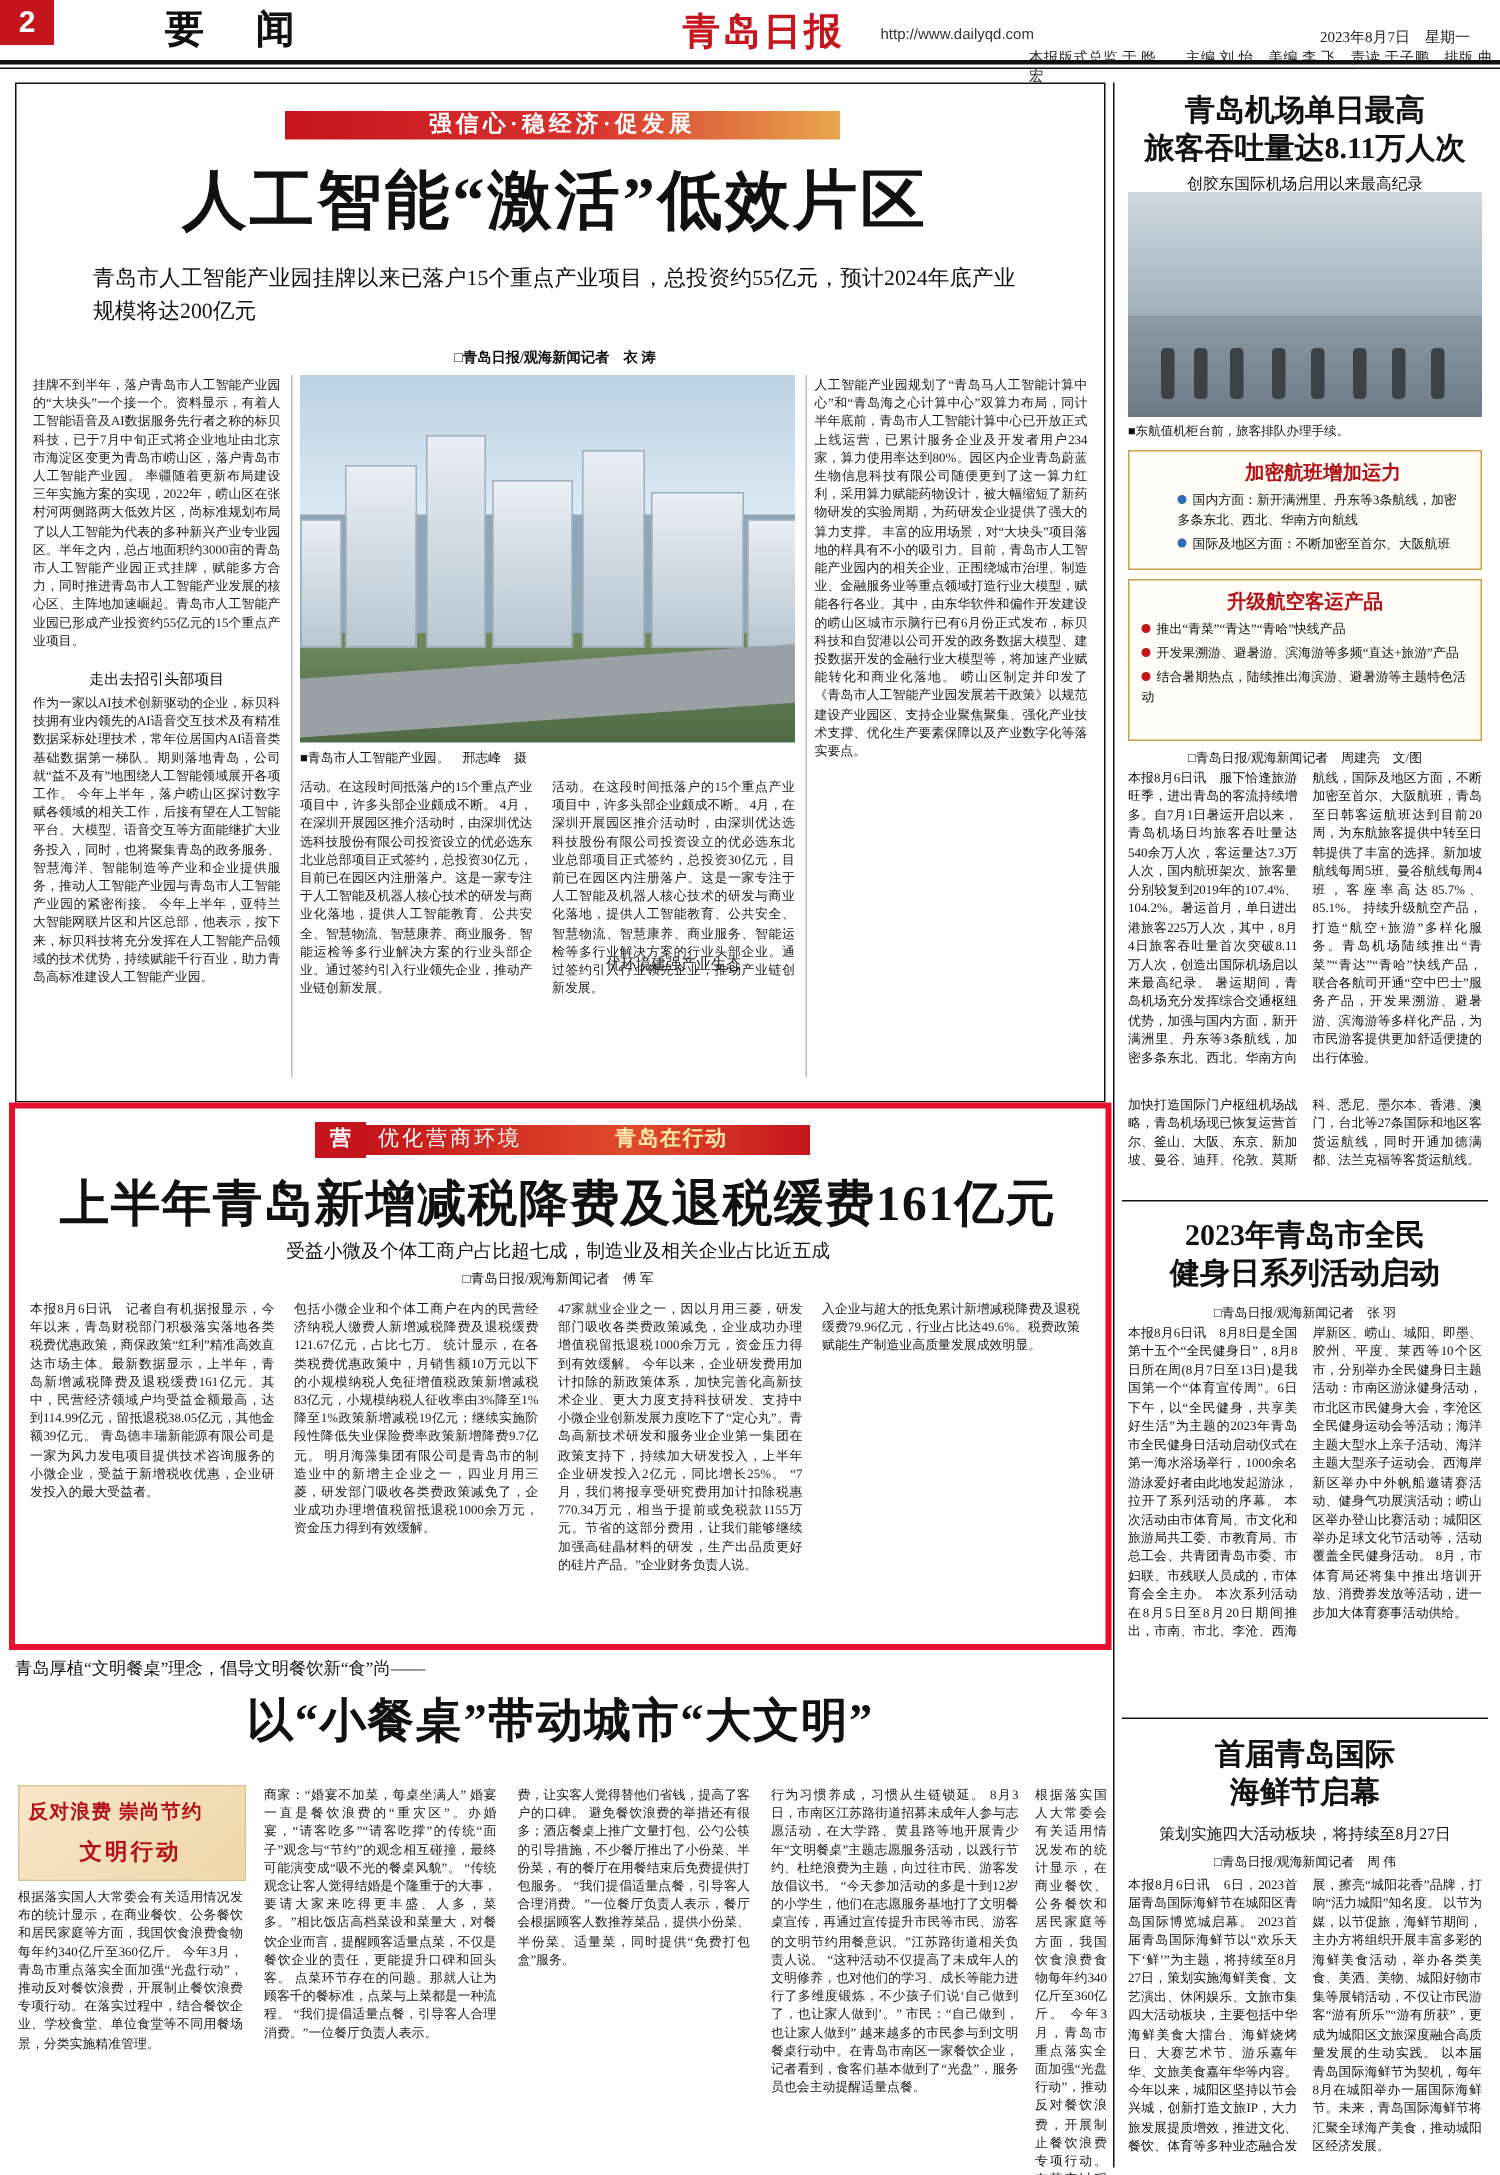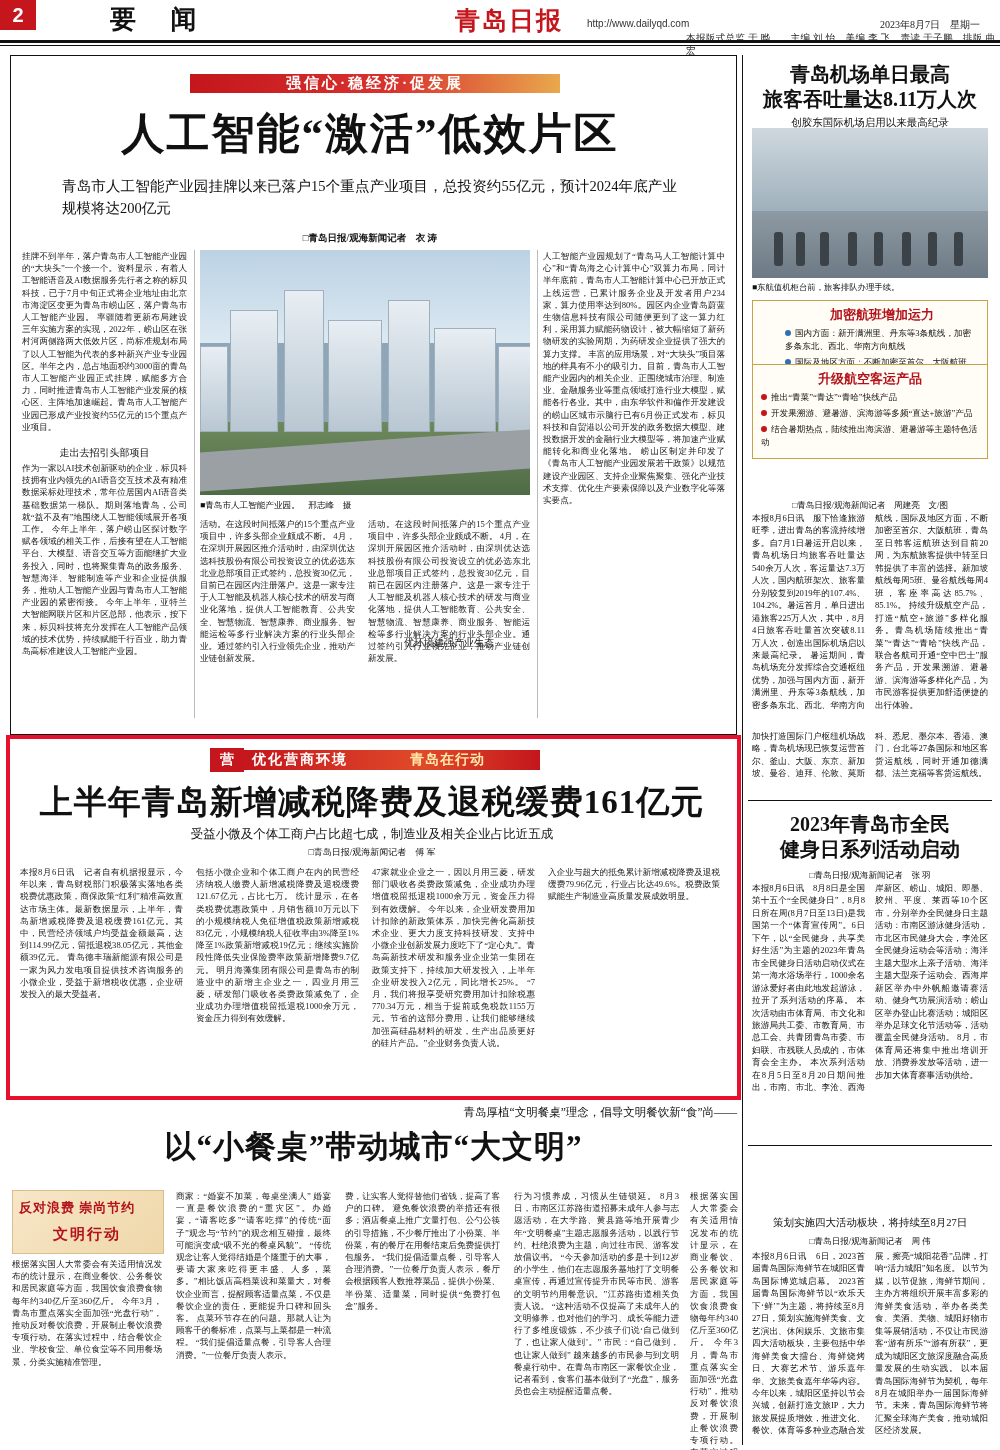--- a/index.html
+++ b/index.html
@@ -61,30 +61,30 @@
 
   
   .redbox{position:absolute;left:6px;top:735px;width:735px;height:365px;
      border:4px solid #e8112d;box-sizing:border-box;background:#fff;}
   .rb-banner{position:absolute;left:210px;top:748px;width:330px;height:24px;}
   .rb-banner .bar{position:absolute;left:34px;top:2px;width:296px;height:20px;
      background:linear-gradient(90deg,#c4161c 0%,#e04a2a 60%,#c4161c 100%);}
   .rb-banner .seal{position:absolute;left:0px;top:0px;width:34px;height:24px;background:#c4161c;
      color:#fff;font-size:14px;text-align:center;line-height:24px;font-weight:bold;}
   .rb-banner .t1{position:absolute;left:42px;top:2px;width:150px;height:20px;line-height:20px;
-     color:#fff;font-weight:bold;font-size:14px;letter-spacing:2px;}
+     color:#fff;font-weight:normal;font-size:14px;letter-spacing:2px;}
   .rb-banner .t2{position:absolute;left:200px;top:2px;width:130px;height:20px;line-height:20px;
      color:#ffe9a8;font-weight:bold;font-size:14px;letter-spacing:1px;}
   .rb-headline{position:absolute;left:16px;top:780px;width:712px;text-align:center;
      font-size:33px;font-weight:bold;letter-spacing:1px;}
   .rb-deck{position:absolute;left:16px;top:826px;width:712px;text-align:center;font-size:12.5px;}
   .rb-byline{position:absolute;left:16px;top:846px;width:712px;text-align:center;font-size:9px;}
 
   
-  .bc-kicker{position:absolute;left:10px;top:1105px;width:727px;text-align:right;font-size:11.5px;}
+  .bc-kicker{position:absolute;left:10px;top:1105px;width:727px;text-align:left;font-size:11.5px;}
   .bc-headline{position:absolute;left:10px;top:1126px;width:727px;text-align:center;
      font-size:31px;font-weight:bold;letter-spacing:1px;}
   .bc-byline{position:absolute;left:10px;top:1168px;width:727px;text-align:center;font-size:9px;}
 
   .orn{position:absolute;left:12px;top:1190px;width:150px;height:62px;
      background:linear-gradient(135deg,#f7e6c8 0%,#efd7a8 100%);border:1px solid #d9bf8e;}
   .orn .o1{position:absolute;left:6px;top:8px;font-size:13px;font-weight:bold;color:#b3121a;
      letter-spacing:1px;}
   .orn .o2{position:absolute;left:40px;top:34px;font-size:15px;font-weight:bold;color:#b3121a;
      letter-spacing:2px;}
@@ -246,21 +246,21 @@
   <div class="box" style="left:752px;top:300px;width:236px;height:80px;padding-left:24px;">
     <div class="box-title">加密航班增加运力</div>
     <div class="bullet">
       <span class="dot"></span><span>国内方面：新开满洲里、丹东等3条航线，加密多条东北、西北、华南方向航线</span>
     </div>
     <div class="bullet">
       <span class="dot"></span><span>国际及地区方面：不断加密至首尔、大阪航班</span>
     </div>
   </div>
 
-  <div class="box" style="left:752px;top:364px;width:236px;height:95px;">
+  <div class="box" style="left:752px;top:386px;width:236px;height:108px;">
     <div class="box-title">升级航空客运产品</div>
     <div class="bullet">
       <span class="dot red"></span><span>推出“青菜”“青达”“青哈”快线产品</span>
     </div>
     <div class="bullet">
       <span class="dot red"></span><span>开发果溯游、避暑游、滨海游等多频“直达+旅游”产品</span>
     </div>
     <div class="bullet">
       <span class="dot red"></span><span>结合暑期热点，陆续推出海滨游、避暑游等主题特色活动</span>
     </div>
@@ -277,20 +277,22 @@
   <div class="rail-head" style="position:absolute;left:752px;top:812px;width:236px;white-space:pre-line;">2023年青岛市全民
 健身日系列活动启动</div>
   <div class="rail-byline" style="position:absolute;left:752px;top:866px;width:236px;">□青岛日报/观海新闻记者　张 羽</div>
   <div class="rail-col two-col" style="position:absolute;left:752px;top:882px;width:236px;height:250px;">本报8月6日讯　8月8日是全国第十五个“全民健身日”，8月8日所在周(8月7日至13日)是我国第一个“体育宣传周”。6日下午，以“全民健身，共享美好生活”为主题的2023年青岛市全民健身日活动启动仪式在第一海水浴场举行，1000余名游泳爱好者由此地发起游泳，拉开了系列活动的序幕。
   本次活动由市体育局、市文化和旅游局共工委、市教育局、市总工会、共青团青岛市委、市妇联、市残联人员成的，市体育会全主办。
   本次系列活动在8月5日至8月20日期间推出，市南、市北、李沧、西海岸新区、崂山、城阳、即墨、胶州、平度、莱西等10个区市，分别举办全民健身日主题活动：市南区游泳健身活动，市北区市民健身大会，李沧区全民健身运动会等活动；海洋主题大型水上亲子活动、海洋主题大型亲子运动会、西海岸新区举办中外帆船邀请赛活动、健身气功展演活动；崂山区举办登山比赛活动；城阳区举办足球文化节活动等，活动覆盖全民健身活动。
   8月，市体育局还将集中推出培训开放、消费券发放等活动，进一步加大体育赛事活动供给。</div>
 
   <div class="rail-hr" style="top:1145px;"></div>
 
+  <div class="rail-head" style="position:absolute;left:752px;top:1158px;width:236px;white-space:pre-line;">首届青岛国际
+海鲜节启幕</div>
   <div class="rail-deck" style="position:absolute;left:752px;top:1212px;width:236px;">策划实施四大活动板块，将持续至8月27日</div>
   <div class="rail-byline" style="position:absolute;left:752px;top:1232px;width:236px;">□青岛日报/观海新闻记者　周 伟</div>
   <div class="rail-col two-col" style="position:absolute;left:752px;top:1250px;width:236px;height:195px;">本报8月6日讯　6日，2023首届青岛国际海鲜节在城阳区青岛国际博览城启幕。
   2023首届青岛国际海鲜节以“欢乐天下‘鲜’”为主题，将持续至8月27日，策划实施海鲜美食、文艺演出、休闲娱乐、文旅市集四大活动板块，主要包括中华海鲜美食大擂台、海鲜烧烤日、大赛艺术节、游乐嘉年华、文旅美食嘉年华等内容。
   今年以来，城阳区坚持以节会兴城，创新打造文旅IP，大力旅发展提质增效，推进文化、餐饮、体育等多种业态融合发展，擦亮“城阳花香”品牌，打响“活力城阳”知名度。
   以节为媒，以节促旅，海鲜节期间，主办方将组织开展丰富多彩的海鲜美食活动，举办各类美食、美酒、美物、城阳好物市集等展销活动，不仅让市民游客“游有所乐”“游有所获”，更成为城阳区文旅深度融合高质量发展的生动实践。
   以本届青岛国际海鲜节为契机，每年8月在城阳举办一届国际海鲜节。未来，青岛国际海鲜节将汇聚全球海产美食，推动城阳区经济发展。</div>
 
 </div>
 

